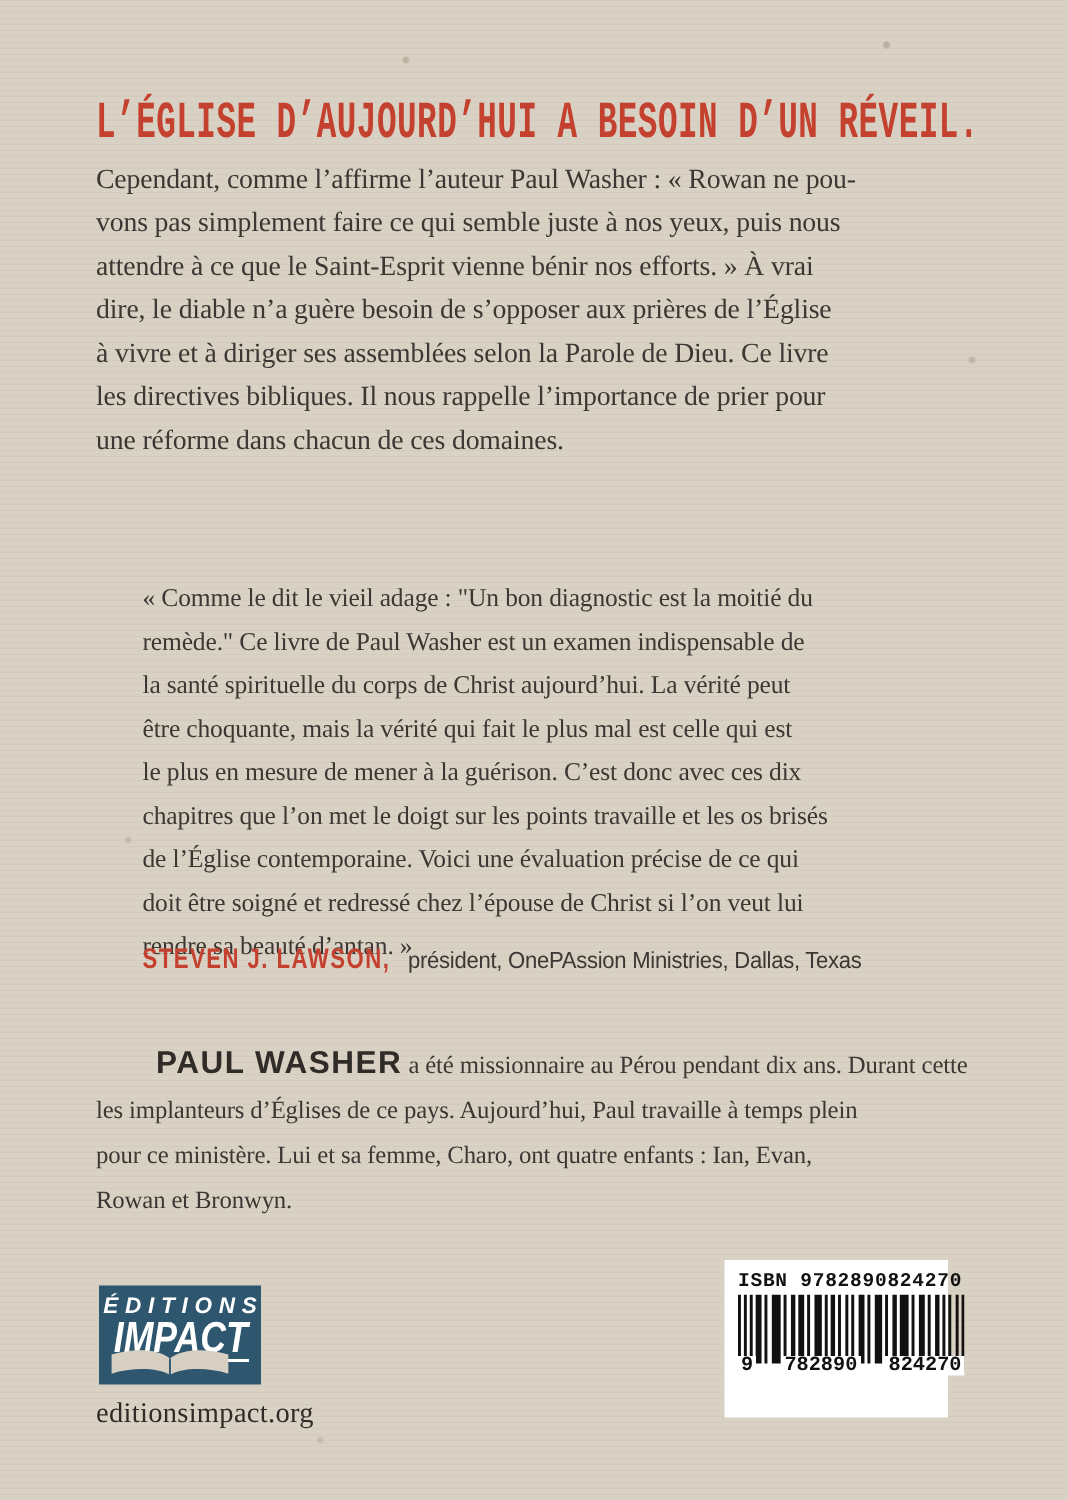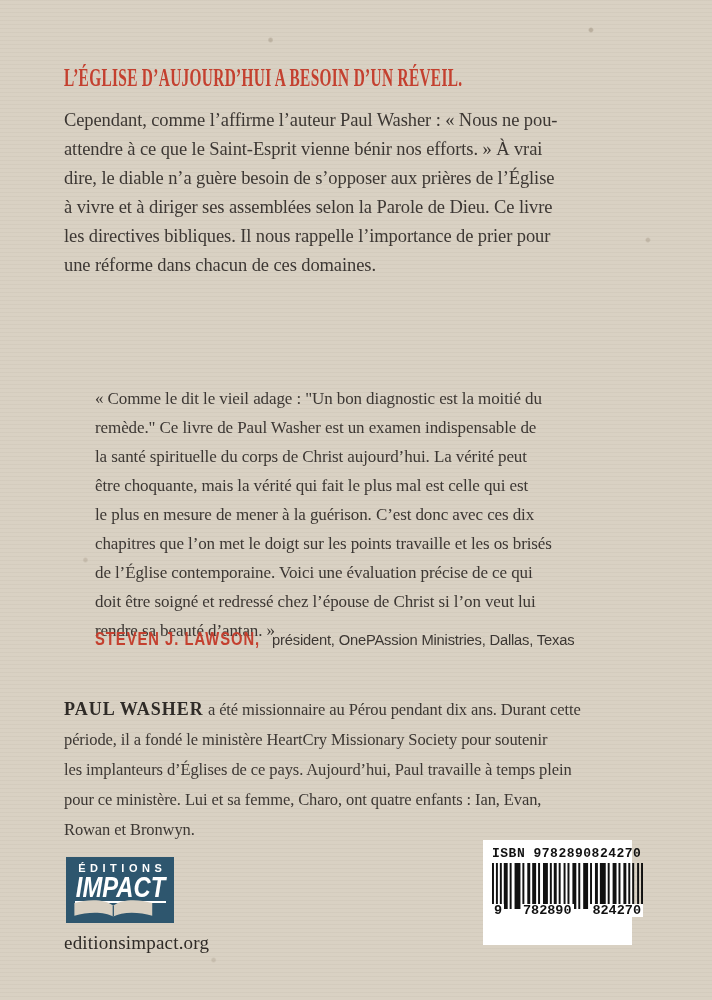--- a/index.html
+++ b/index.html
@@ -19,22 +19,22 @@
       radial-gradient(circle at 38% 4%, rgba(140,125,105,.35) 0 1.5px, transparent 3px),
       radial-gradient(circle at 91% 24%, rgba(140,125,105,.30) 0 1.5px, transparent 3px),
       radial-gradient(circle at 12% 56%, rgba(140,125,105,.25) 0 1.5px, transparent 3px),
       radial-gradient(circle at 72% 88%, rgba(140,125,105,.28) 0 2px, transparent 3.5px),
       radial-gradient(circle at 30% 96%, rgba(140,125,105,.22) 0 1.5px, transparent 3px),
       repeating-linear-gradient(180deg, rgba(118,106,88,.055) 0 1px, transparent 1px 4px);
     color:var(--text,#3c3733);
   }
   .headline{
     position:absolute;left:64px;top:66px;width:600px;
-    font-family:Liberation Serif, serif;font-weight:bold;
-    font-size:24px;line-height:1;color:var(--accent_red,#c4402f);
+    font-family:Liberation Mono, monospace;font-weight:bold;
+    font-size:34px;line-height:1;color:var(--accent_red,#c4402f);
     white-space:nowrap;
   }
   .headline>span{display:inline-block;transform:scale(.64,1.02);transform-origin:0 60%;letter-spacing:.5px;}
   .textlines div{white-space:nowrap;}
   .intro{
     position:absolute;left:64px;top:106px;width:600px;
     font-size:18.5px;line-height:29px;letter-spacing:-.1px;
   }
   .quote{
     position:absolute;left:95px;top:384px;width:580px;
@@ -51,32 +51,32 @@
   .endorser-title{
     display:inline-block;font-size:15.5px;letter-spacing:-.2px;margin-left:-24px;
     transform:scale(.95,1);transform-origin:0 60%;
   }
   .bio{
     position:absolute;left:64px;top:694px;width:620px;
     font-size:16.5px;line-height:30px;letter-spacing:-.1px;
   }
   .bio-line1{white-space:nowrap;}
   .author-name{
-    font-family:Liberation Serif, serif;font-weight:bold;
-    font-size:18px;letter-spacing:1px;color:#2f2b27;
+    font-family:Liberation Sans, sans-serif;font-weight:bold;
+    font-size:21px;letter-spacing:1px;color:#2f2b27;margin-left:40px;
   }
   .logo{
     position:absolute;left:66px;top:857px;width:108px;height:66px;
     background:var(--logo_blue,#2e566e);
     display:flex;flex-direction:column;align-items:center;
   }
   .logo-top{
     font-family:"Liberation Sans",sans-serif;color:#fff;
-    font-size:11px;font-weight:bold;letter-spacing:4.5px;
-    margin-top:5px;margin-right:-4.5px;
+    font-size:15px;font-weight:bold;letter-spacing:4.5px;
+    margin-top:5px;margin-right:-4.5px;font-style:italic;
   }
   .logo-main{
     font-family:"Liberation Sans",sans-serif;color:#fff;
     font-style:italic;font-weight:bold;font-size:29px;line-height:27px;
     display:inline-block;transform:scaleX(.82);transform-origin:50% 50%;
     border-bottom:2px solid #fff;padding:0 1px;
   }
   .logo-book{position:absolute;bottom:3px;left:5px;right:5px;height:22px;}
   .website{
     position:absolute;left:64px;top:932px;
@@ -101,21 +101,22 @@
   .isbn-digits span{background:#fff;padding:0 2px;line-height:13px;}
 </style>
 </head>
 <body>
 
 <div class="cover">
 
   <h1 class="headline"><span>L’ÉGLISE D’AUJOURD’HUI A BESOIN D’UN RÉVEIL.</span></h1>
 
   <div class="intro textlines">
-      <div>Cependant, comme l’affirme l’auteur Paul Washer : « Nous ne pou-</div>
+      <div>Cependant, comme l’affirme l’auteur Paul Washer : « Rowan ne pou-</div>
+      <div>vons pas simplement faire ce qui semble juste à nos yeux, puis nous</div>
       <div>attendre à ce que le Saint-Esprit vienne bénir nos efforts. » À vrai</div>
       <div>dire, le diable n’a guère besoin de s’opposer aux prières de l’Église</div>
       <div>à vivre et à diriger ses assemblées selon la Parole de Dieu. Ce livre</div>
       <div>les directives bibliques. Il nous rappelle l’importance de prier pour</div>
       <div>une réforme dans chacun de ces domaines.</div>
     </div>
 
   <div class="quote textlines">
       <div>« Comme le dit le vieil adage : "Un bon diagnostic est la moitié du</div>
       <div>remède." Ce livre de Paul Washer est un examen indispensable de</div>
@@ -128,21 +129,20 @@
       <div>rendre sa beauté d’antan. »</div>
     </div>
 
   <div class="attribution">
     <span class="endorser-name">STEVEN J. LAWSON,</span><span class="endorser-title">président, OnePAssion Ministries, Dallas, Texas</span>
   </div>
 
   <div class="bio">
     <div class="bio-line1"><span class="author-name">PAUL WASHER</span><span> a été missionnaire au Pérou pendant dix ans. Durant cette</span></div>
     <div class="textlines">
-        <div>période, il a fondé le ministère HeartCry Missionary Society pour soutenir</div>
         <div>les implanteurs d’Églises de ce pays. Aujourd’hui, Paul travaille à temps plein</div>
         <div>pour ce ministère. Lui et sa femme, Charo, ont quatre enfants : Ian, Evan,</div>
         <div>Rowan et Bronwyn.</div>
       </div>
   </div>
 
   <div class="logo">
     <div class="logo-top">ÉDITIONS</div>
     <div class="logo-main">IMPACT</div>
     <svg class="logo-book" viewBox="0 0 100 26" preserveAspectRatio="none">

